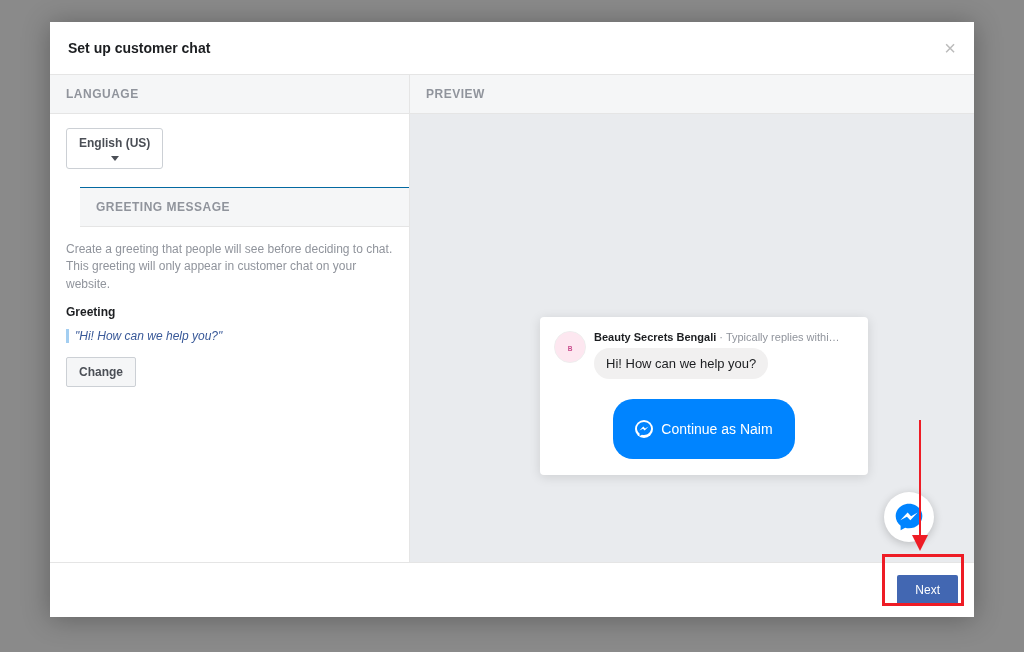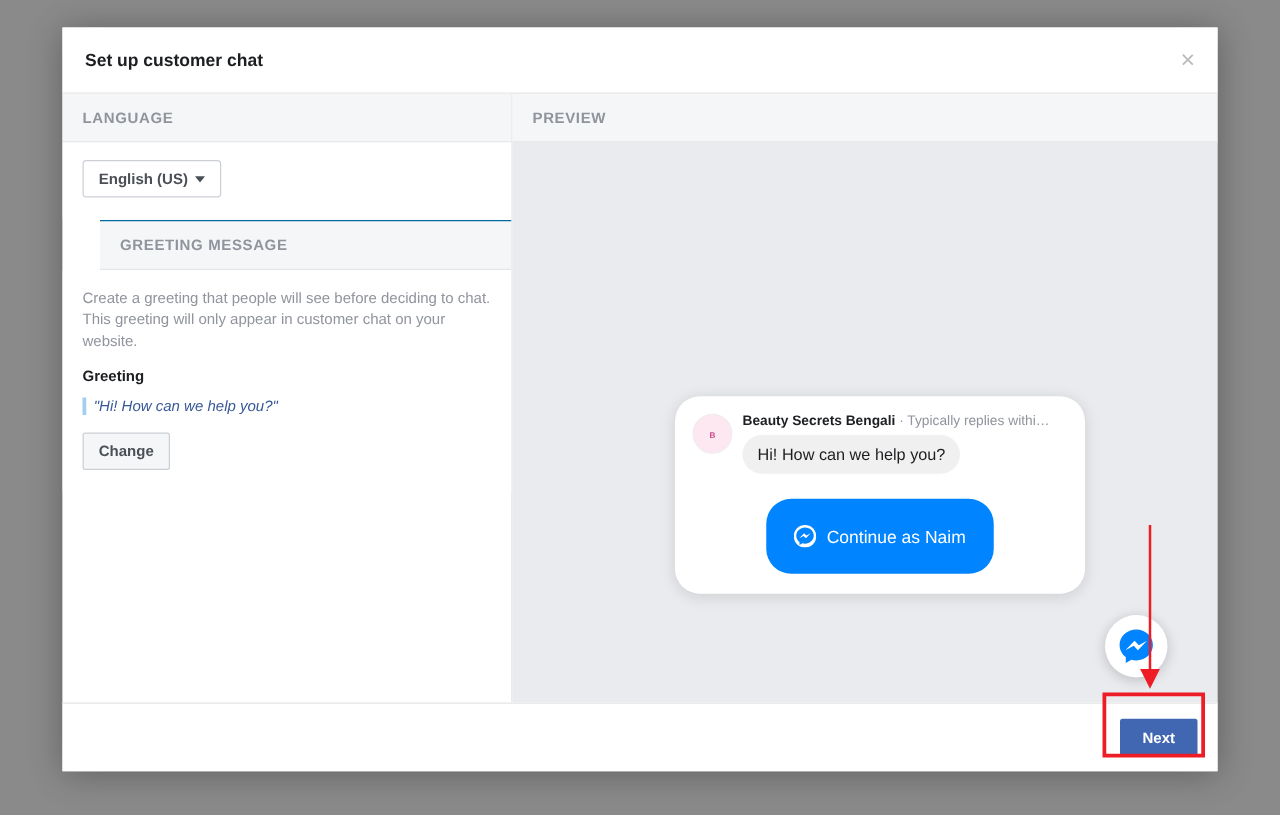--- a/index.html
+++ b/index.html
@@ -86,20 +86,21 @@
       align-items: center;
       gap: 6px;
       border: 1px solid #ccd0d5;
       border-radius: 3px;
       padding: 7px 12px;
       font-size: 12px;
       font-weight: bold;
       color: #4b4f56;
       background: #fff;
       cursor: pointer;
+      flex-direction: column;
     }
     .dropdown .caret {
       width: 0; height: 0;
       border-left: 4px solid transparent;
       border-right: 4px solid transparent;
       border-top: 5px solid #4b4f56;
     }
     .greeting-label {
       font-size: 12px;
       font-weight: bold;
@@ -133,21 +134,21 @@
       font-size: 12px;
       font-weight: bold;
       letter-spacing: 0.5px;
     }
     .chat-widget {
       position: absolute;
       left: 130px;
       top: 242px;
       width: 328px;
       background: #fff;
-      border-radius: 20px;
+      border-radius: 4px;
       box-shadow: 0 2px 12px rgba(0,0,0,0.12);
       overflow: hidden;
     }
     .chat-top {
       padding: 14px 14px 10px;
     }
     .chat-row {
       display: flex;
       gap: 8px;
     }
@@ -234,21 +235,21 @@
       border-top: 1px solid #e5e5e5;
       padding: 12px 16px;
       display: flex;
       justify-content: flex-end;
       background: #fff;
     }
     .next-btn {
       background: #4267b2;
       color: #fff;
       font-size: 12px;
-      font-weight: bold;
+      font-weight: normal;
       padding: 8px 18px;
       border-radius: 2px;
       cursor: pointer;
     }
     
     .annot-rect {
       position: absolute;
       border: 3px solid #ee1c25;
       pointer-events: none;
     }

